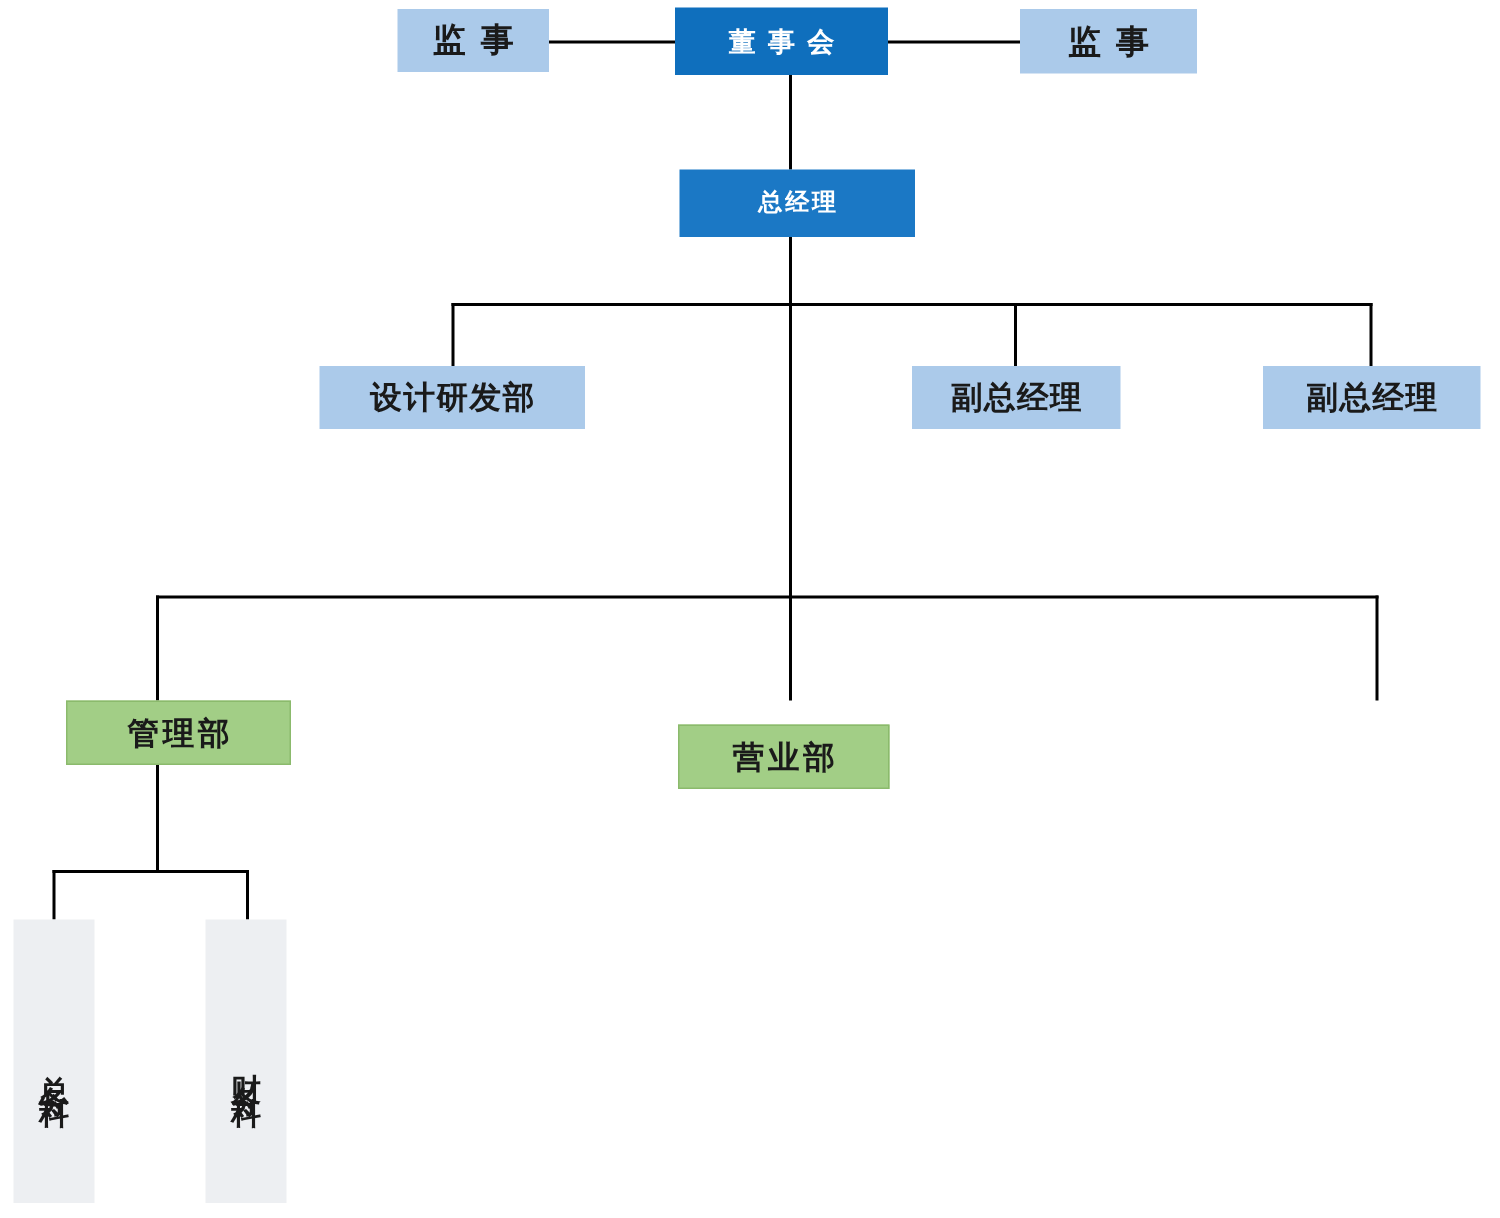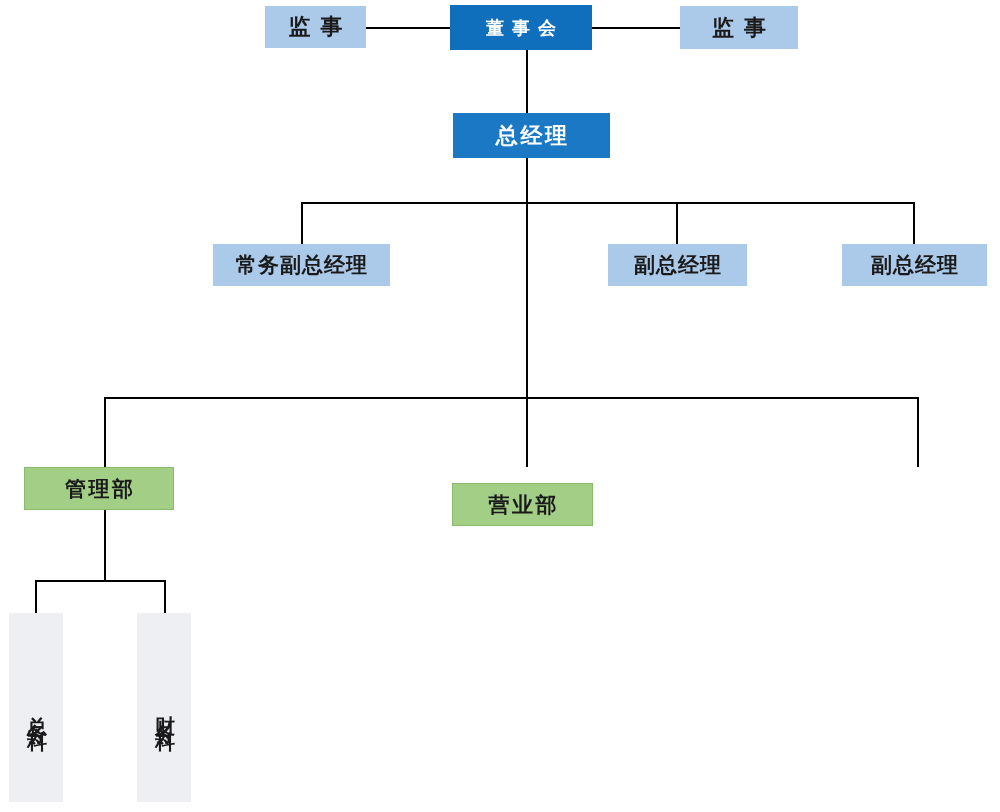--- a/index.html
+++ b/index.html
@@ -12,21 +12,21 @@
     --gray:#EDEFF2;
     --line:#000000;
     --text-dark:#1A1A1A;
     --text-light:#FFFFFF;
   }
   html,body{margin:0;padding:0;background:#ffffff;}
   #canvas{
     position:relative;
     width:1000px;height:812px;
     background:#ffffff;
-    font-family:Liberation Mono, monospace;
+    font-family:Liberation Sans, sans-serif;
     font-weight:bold;
     color:var(--text-dark);
     overflow:hidden;
   }
   .box{
     position:absolute;
     display:flex;align-items:center;justify-content:center;
     font-size:21px;
     box-sizing:border-box;
     white-space:nowrap;
@@ -71,35 +71,35 @@
   <div class="box blue-light" style="left:265px;top:6px;width:101px;height:42px;font-size:22px;">
     <span class="ls-wide">监事</span>
   </div>
   <div class="box blue-dark" style="left:450px;top:5px;width:142px;height:45px;font-size:18px;">
     <span class="ls-wide">董事会</span>
   </div>
   <div class="box blue-light" style="left:680px;top:6px;width:118px;height:43px;font-size:22px;">
     <span class="ls-wide">监事</span>
   </div>
 
-  <div class="box gm" style="left:453px;top:113px;width:157px;height:45px;font-size:22px;">
+  <div class="box gm" style="left:453px;top:113px;width:157px;height:45px;font-size:16px;">
     <span class="ls-mid">总经理</span>
   </div>
 
   <div class="box blue-light" style="left:213px;top:244px;width:177px;height:42px;">
-    <span class="ls-sm">常务副总经理</span>
+    <span class="ls-sm">设计研发部</span>
   </div>
   <div class="box blue-light" style="left:608px;top:244px;width:139px;height:42px;">
     <span class="ls-sm">副总经理</span>
   </div>
   <div class="box blue-light" style="left:842px;top:244px;width:145px;height:42px;">
     <span class="ls-sm">副总经理</span>
   </div>
 
-  <div class="box green" style="left:24px;top:467px;width:150px;height:43px;">
+  <div class="box green" style="left:44px;top:467px;width:150px;height:43px;">
     <span class="ls-mid">管理部</span>
   </div>
   <div class="box green" style="left:452px;top:467px;width:141px;height:43px;margin-top:16px;">
     <span class="ls-mid">营业部</span>
   </div>
 
   <div class="box gray-v" style="left:9px;top:613px;width:54px;height:189px;">
     <span class="ls-v">总务科</span>
   </div>
   <div class="box gray-v" style="left:137px;top:613px;width:54px;height:189px;">

